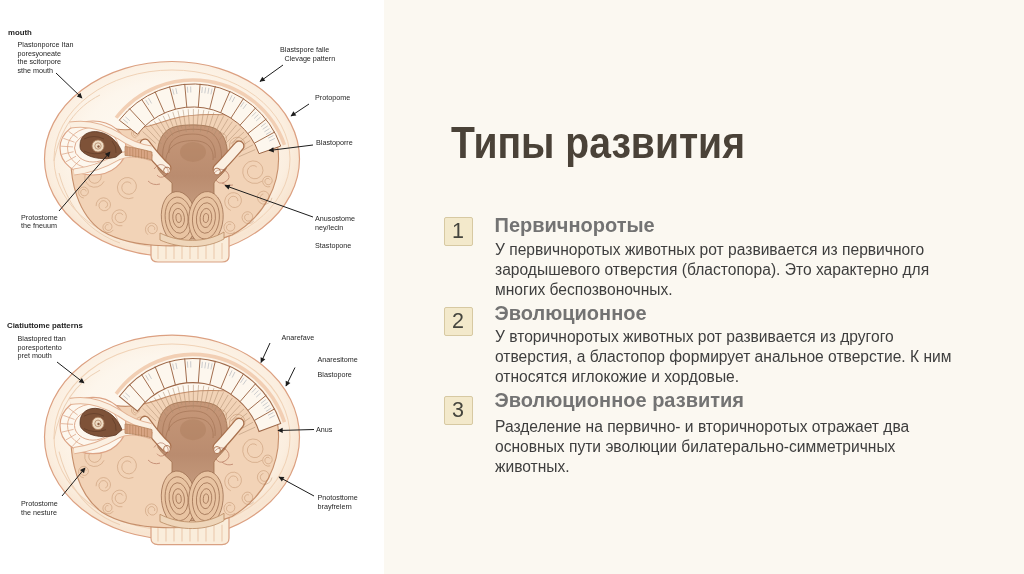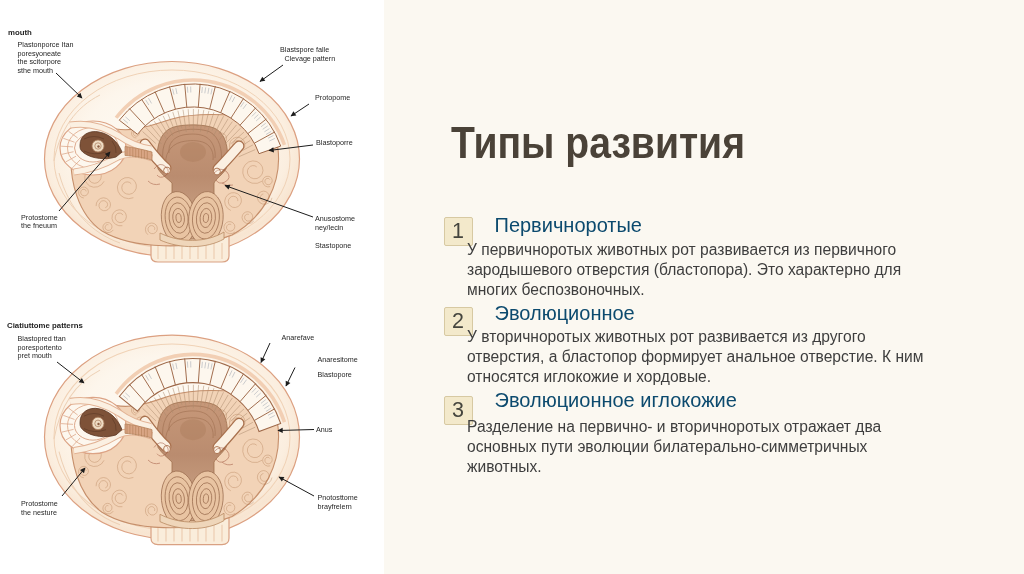--- a/index.html
+++ b/index.html
@@ -1,20 +1,20 @@
 <!DOCTYPE html>
 <html><head><meta charset="utf-8">
 <style>
 html,body{margin:0;padding:0}
 body{width:1024px;height:574px;position:relative;background:#FBF8F1;font-family:"Liberation Sans",sans-serif;overflow:hidden}
 .panel{position:absolute;left:0;top:0;width:384px;height:574px;background:#FFFFFF}
 .title{position:absolute;left:451px;top:117px;font-size:45px;font-weight:700;color:#4A4238;transform:scaleX(0.869);transform-origin:0 0;white-space:nowrap}
 .sq{position:absolute;left:443.5px;width:27px;height:27px;background:#F3E9CB;border:1px solid #D7C9A2;border-radius:2px;color:#45453E;font-size:21.5px;line-height:27px;text-align:center}
-.hd{position:absolute;left:494.5px;font-size:20px;font-weight:400;color:#0c4a6e;line-height:20px;white-space:nowrap}
-.bd{position:absolute;left:467px;font-size:15.6px;color:#3E3E3E;line-height:20px;white-space:nowrap}
+.hd{position:absolute;left:494.5px;font-size:20px;font-weight:700;color:#737373;line-height:20px;white-space:nowrap}
+.bd{position:absolute;left:495px;font-size:15.6px;color:#3E3E3E;line-height:20px;white-space:nowrap}
 </style></head>
 <body>
 
 <div class="panel"></div>
 <svg width="0" height="0" style="position:absolute">
 <defs>
 <radialGradient id="bodyGrad" cx="48%" cy="44%" r="56%">
 <stop offset="0%" stop-color="#FEFBF5"></stop>
         <stop offset="60%" stop-color="#FDF6EC"></stop>
 <stop offset="85%" stop-color="#FBEEDF"></stop>
@@ -326,14 +326,14 @@
 <div class="bd" style="top:239.5px">У первичноротых животных рот развивается из первичного<br>зародышевого отверстия (бластопора). Это характерно для<br>многих беспозвоночных.</div>
 
 <div class="sq" style="top:306.5px">2</div>
 
 <div class="hd" style="top:302.7px">Эволюционное</div>
 
 <div class="bd" style="top:326.9px">У вторичноротых животных рот развивается из другого<br>отверстия, а бластопор формирует анальное отверстие. К ним<br>относятся иглокожие и хордовые.</div>
 
 <div class="sq" style="top:396.0px">3</div>
 
-<div class="hd" style="top:390.4px">Эволюционное иглокожие</div>
+<div class="hd" style="top:390.4px">Эволюционное развития</div>
 
 <div class="bd" style="top:416.5px">Разделение на первично- и вторичноротых отражает два<br>основных пути эволюции билатерально-симметричных<br>животных.</div>
 </body></html>

